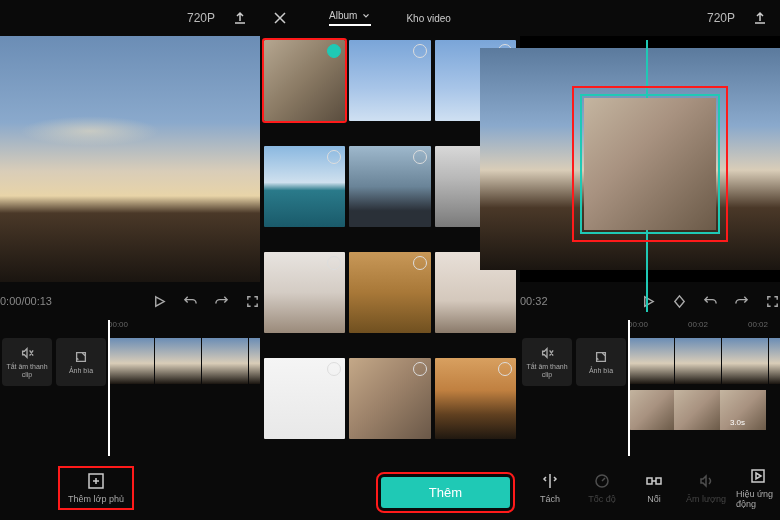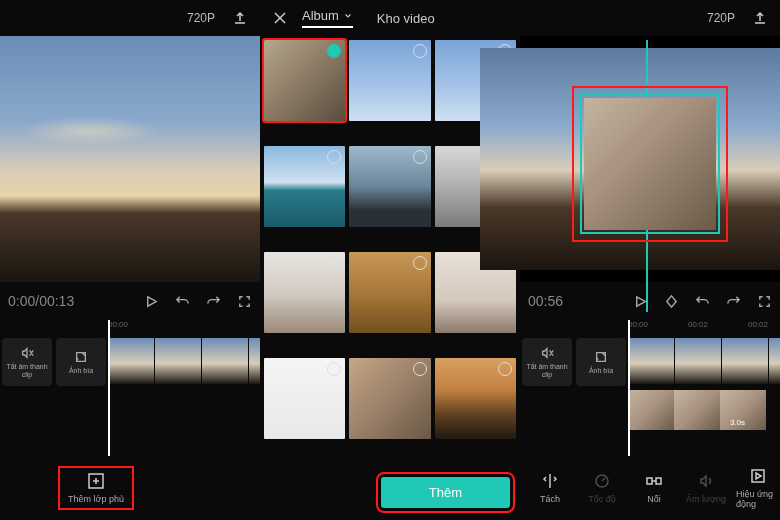--- a/index.html
+++ b/index.html
@@ -13,21 +13,21 @@
 .topbar-center{justify-content:space-between}
 .topbar .res{display:flex;align-items:center;gap:3px}
 .topbar .exp{width:16px;height:16px}
 
 
 .preview{flex:0 0 246px;position:relative;background:#1a1a1a;overflow:hidden}
 .sky{position:absolute;inset:0;background:linear-gradient(180deg,#6b8db5 0%,#8aa9cc 35%,#d9cdb8 55%,#e8d4a8 65%,#4a3828 72%,#1a1510 100%)}
 .cloud{position:absolute;top:80px;left:20px;width:140px;height:30px;background:radial-gradient(ellipse,#e8dcc0 0%,transparent 70%);opacity:.6}
 
 
-.ctl{height:38px;display:flex;align-items:center;justify-content:space-between;padding:0 8px;font-size:14px;color:#888}
+.ctl{height:38px;display:flex;align-items:center;justify-content:space-between;padding:0 0;font-size:11px;color:#888}
 .ctl .time{flex:1}
 .ctl .icons{display:flex;gap:16px;align-items:center;justify-content:flex-end;flex:1}
 .ctl svg{width:15px;height:15px;stroke:#aaa;fill:none;stroke-width:1.5}
 
 
 .tl{flex:1;background:#0a0a0a;position:relative}
 .tl-ticks{height:18px;display:flex;font-size:8px;color:#666;position:relative;}
 .tl-ticks span{position:absolute}
 .tl-strip{display:flex;height:48px}
 .tl-tools{width:108px;display:flex}
@@ -38,21 +38,21 @@
 .tl-line{position:absolute;top:0;bottom:0;width:2px;background:#fff;left:108px}
 
 
 .bbar{height:64px;display:flex;align-items:center;background:#0a0a0a}
 .baction{display:flex;flex-direction:column;align-items:center;justify-content:center;gap:4px;font-size:9px;color:#aaa;padding:0 4px;flex-shrink:0}
 .baction.dim{opacity:.35}
 .baction svg{width:18px;height:18px;stroke:#ccc;fill:none;stroke-width:1.5}
 .hl-red{border:2px solid #ff1a1a;padding:4px 8px}
 
 
-.tabs2{height:34px;display:flex;align-items:center;justify-content:flex-start;gap:24px;font-size:13px}
+.tabs2{height:34px;display:flex;align-items:center;justify-content:center;gap:35px;font-size:10px}
 .tab2{color:#ccc;cursor:pointer;display:flex;align-items:center;gap:4px}
 .tab2.act{border-bottom:2px solid #fff;padding-bottom:3px}
 .tabs3{height:30px;display:flex;align-items:center;justify-content:center;gap:36px;font-size:11px;color:#666}
 .tab3.act{color:#fff}
 .grid{flex:1;display:grid;grid-template-columns:repeat(3,1fr);gap:4px;padding:4px;overflow:hidden}
 .cell{aspect-ratio:1;position:relative;background:#333;border-radius:1px;overflow:hidden}
 .cell .ring{position:absolute;top:4px;right:4px;width:14px;height:14px;border:1.5px solid #ddd;border-radius:50%}
 .cell.sel{outline:2px solid #ff1a1a}
 .cell.sel .ring{background:#1fc9b5;border-color:#1fc9b5}
 .addbar{height:56px;display:flex;align-items:center;justify-content:flex-end;padding:0 10px}
@@ -246,21 +246,21 @@
     <div class="ov-sky"></div>
     <div class="ov-vline"></div>
     <div class="ov-box">
       <div class="ov-inner">
         <div class="ov-img"></div>
       </div>
     </div>
   </div>
 
   <div class="ctl">
-    <span class="time">00:56</span>
+    <span class="time">00:32</span>
     <div class="icons">
       <svg viewBox="0 0 16 16">
             <path d="M4 3l9 5-9 5z"></path>
           </svg>
       <svg viewBox="0 0 16 16">
             <path d="M8 2l5 6-5 6-5-6z"></path>
           </svg>
       <svg viewBox="0 0 16 16">
             <path d="M5 3L2 6l3 3M2 6h8a4 4 0 014 4"></path>
           </svg>

